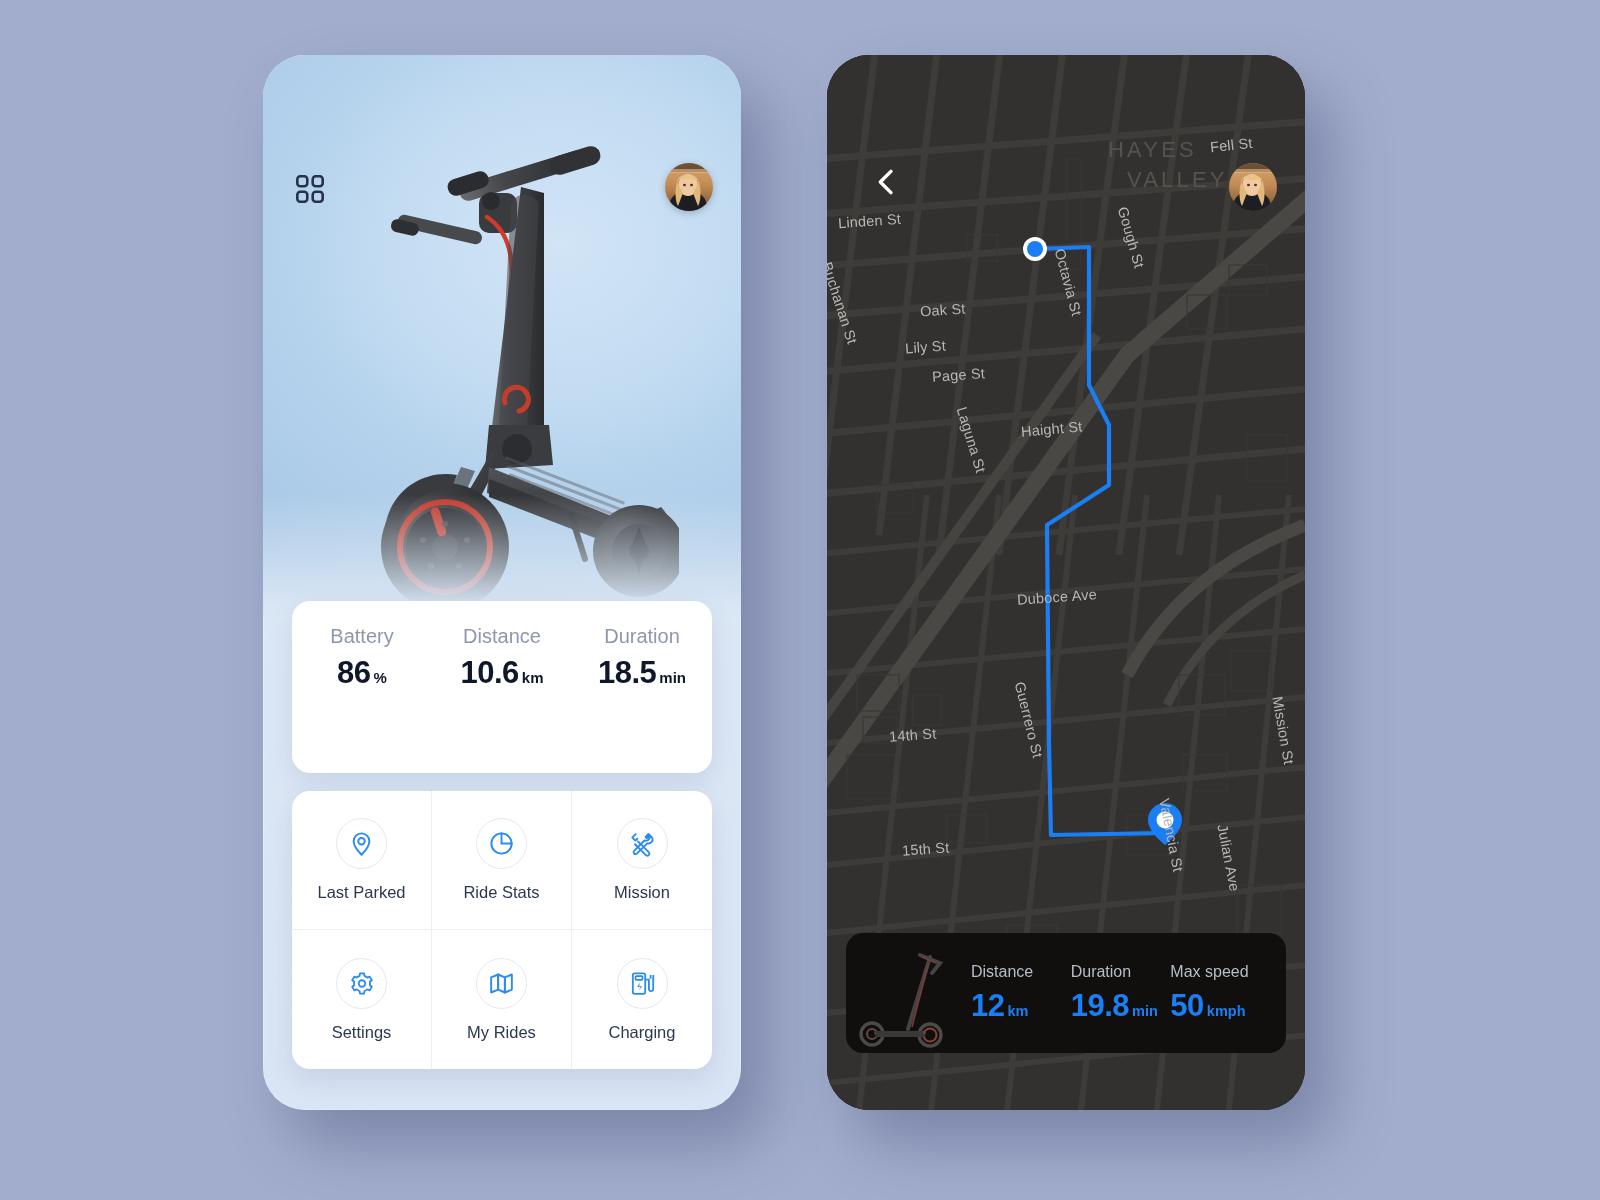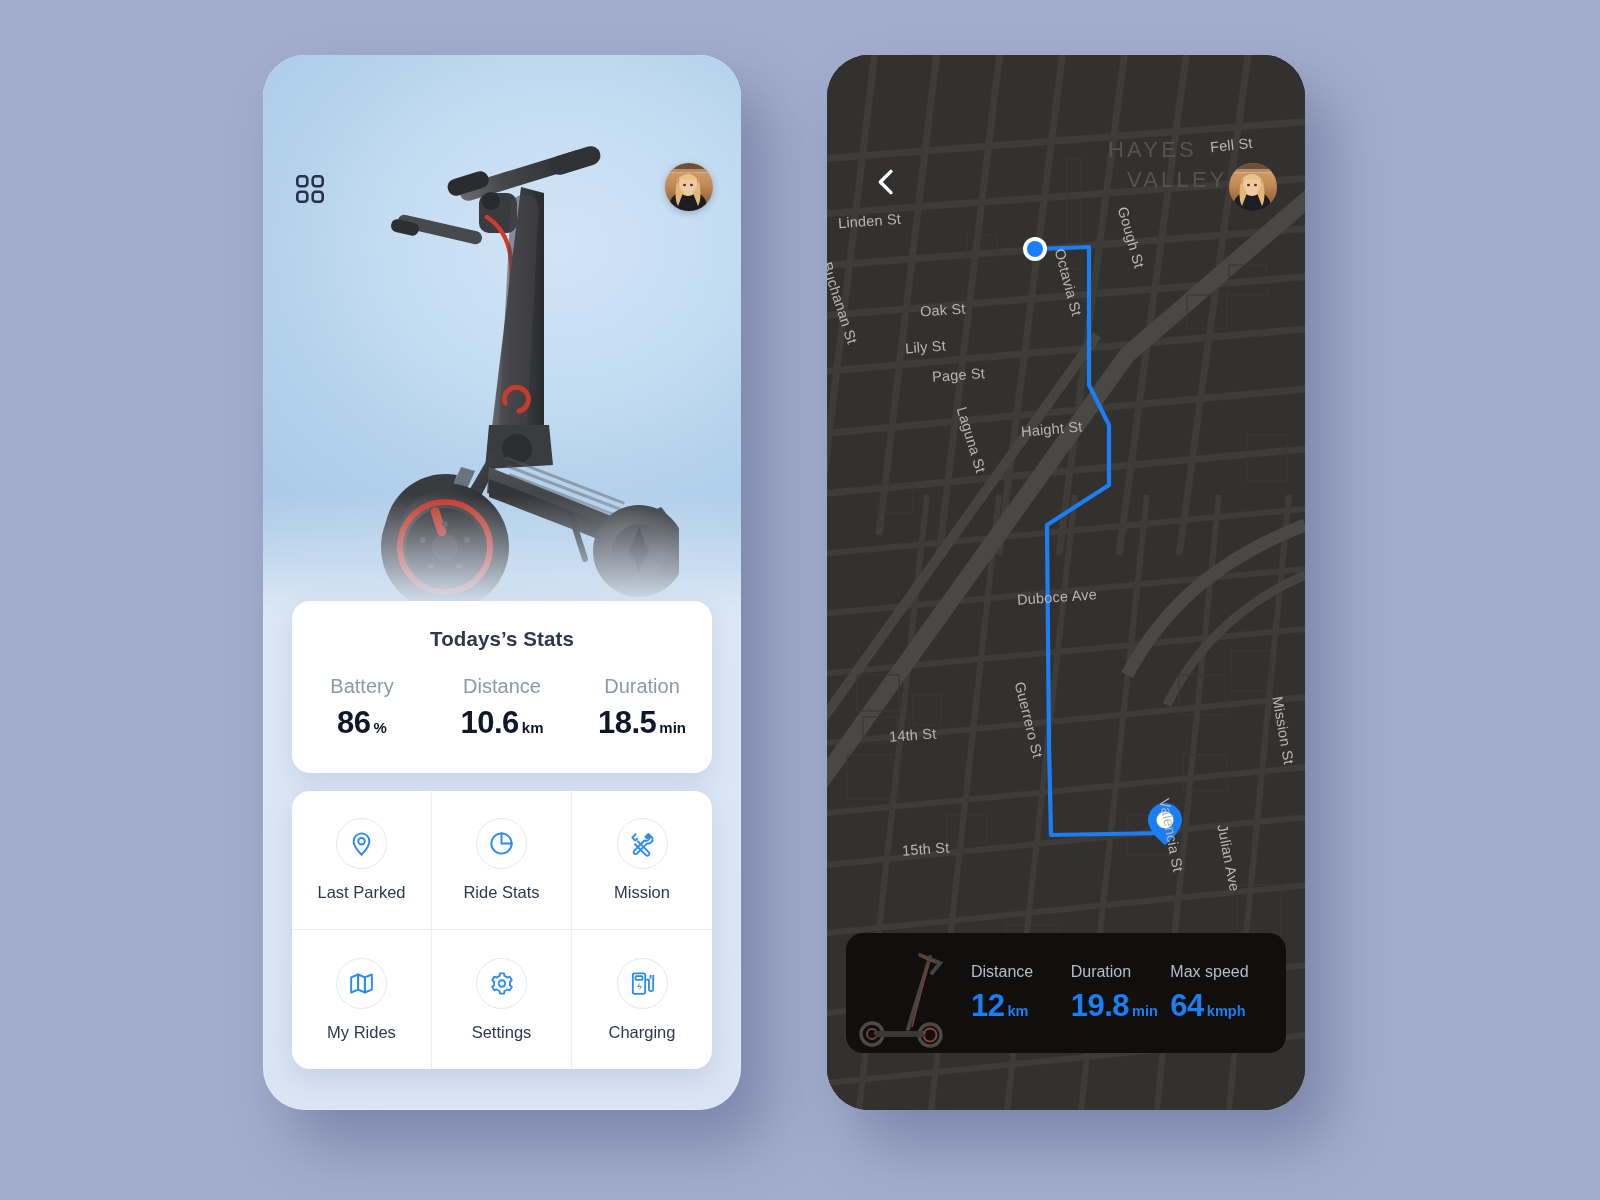--- a/index.html
+++ b/index.html
@@ -225,21 +225,20 @@
         <path d="M12 20 C12 9 34 9 34 21 C34 28 31 33 31 33 L33 17 L14 16 Z" fill="#e8c487"></path>
         <path d="M12 19 C9 30 11 40 13 43 L18 30 Z" fill="#e0b978"></path>
         <path d="M34 19 C37 30 35 40 33 43 L28 30 Z" fill="#e0b978"></path>
         <ellipse cx="19.5" cy="22" rx="1.5" ry="1.2" fill="#4a3524"></ellipse>
         <ellipse cx="26.5" cy="22" rx="1.5" ry="1.2" fill="#4a3524"></ellipse>
       </svg>
     </div>
   </div>
 
   <div id="stats-card">
-    <div id="stats-title">Todays’s Stats</div>
     <div id="stats-row">
       <div class="stat-col">
         <div class="stat-label">Battery</div>
         <div class="stat-value"><span>86</span><span class="stat-unit">%</span></div>
       </div>
       <div class="stat-col">
         <div class="stat-label">Distance</div>
         <div class="stat-value"><span>10.6</span><span class="stat-unit">km</span></div>
       </div>
       <div class="stat-col">
@@ -278,37 +277,37 @@
           <path d="M17.5 3.4 15 5.9l1.2 1.2 2.5-2.5a3.6 3.6 0 0 1-4.6 4.4L5.4 17.7a1.7 1.7 0 1 0 2.4 2.4l8.7-8.7a3.6 3.6 0 0 0 4.4-4.6z"></path>
           <path d="M6.6 3.6 3.7 6.5l2.6 2.6 1.6-1.6"></path>
           <path d="M8.5 9.7 18 19.2a1.8 1.8 0 0 1-2.5 2.5L6 12.2"></path>
         </svg>
       </span>
       <span class="menu-label">Mission</span>
     </div>
 
     <div class="menu-cell">
       <span class="menu-circle">
+        <svg width="27" height="27" viewBox="0 0 24 24" fill="none" stroke="#2b8cf0" stroke-width="1.6" stroke-linejoin="round">
+          <path d="M19.4 13.5a7.8 7.8 0 0 0 0-3l1.8-1.4-1.9-3.2-2.1.9a7.7 7.7 0 0 0-2.6-1.5L14.3 3h-3.7l-.3 2.3A7.7 7.7 0 0 0 7.7 6.8l-2.1-.9-1.9 3.2 1.8 1.4a7.8 7.8 0 0 0 0 3l-1.8 1.4 1.9 3.2 2.1-.9a7.7 7.7 0 0 0 2.6 1.5l.3 2.3h3.7l.3-2.3a7.7 7.7 0 0 0 2.6-1.5l2.1.9 1.9-3.2z"></path>
+          <circle cx="12.4" cy="12" r="2.9"></circle>
+        </svg>
+      </span>
+      <span class="menu-label">Settings</span>
+    </div>
+
+    <div class="menu-cell">
+      <span class="menu-circle">
         <svg width="27" height="27" viewBox="0 0 24 24" fill="none" stroke="#2b8cf0" stroke-width="1.7" stroke-linejoin="round">
           <path d="M2.8 6.6 9 4v13.4l-6.2 2.6z"></path>
             <path d="M9 4l6 2.6v13.4L9 17.4z"></path>
             <path d="M15 6.6 21.2 4v13.4L15 20z"></path>
         </svg>
       </span>
       <span class="menu-label">My Rides</span>
-    </div>
-
-    <div class="menu-cell">
-      <span class="menu-circle">
-        <svg width="27" height="27" viewBox="0 0 24 24" fill="none" stroke="#2b8cf0" stroke-width="1.6" stroke-linejoin="round">
-          <path d="M19.4 13.5a7.8 7.8 0 0 0 0-3l1.8-1.4-1.9-3.2-2.1.9a7.7 7.7 0 0 0-2.6-1.5L14.3 3h-3.7l-.3 2.3A7.7 7.7 0 0 0 7.7 6.8l-2.1-.9-1.9 3.2 1.8 1.4a7.8 7.8 0 0 0 0 3l-1.8 1.4 1.9 3.2 2.1-.9a7.7 7.7 0 0 0 2.6 1.5l.3 2.3h3.7l.3-2.3a7.7 7.7 0 0 0 2.6-1.5l2.1.9 1.9-3.2z"></path>
-          <circle cx="12.4" cy="12" r="2.9"></circle>
-        </svg>
-      </span>
-      <span class="menu-label">Settings</span>
     </div>
 
     <div class="menu-cell">
       <span class="menu-circle">
         <svg width="27" height="27" viewBox="0 0 24 24" fill="none" stroke="#2b8cf0" stroke-width="1.6" stroke-linejoin="round">
           <rect x="3.4" y="3" width="11" height="18.2" rx="1.6"></rect>
           <rect x="5.8" y="5.4" width="6.2" height="3.4" rx="0.7"></rect>
           <path d="M9.6 11.2 7.3 15h2.9l-1.6 3.4 3.1-4h-2.6z" fill="#2b8cf0" stroke="none"></path>
           <path d="M14.4 8.6h3.3v8.2a1.9 1.9 0 0 0 1.9 1.9 1.9 1.9 0 0 0 1.9-1.9V7.4"></path>
           <path d="M19.2 4.4v3.4M21.6 4.4v3.4"></path>
@@ -472,17 +471,17 @@
       <div class="trip-col">
         <div class="trip-label">Distance</div>
         <div class="trip-value"><span>12</span><span class="trip-unit">km</span></div>
       </div>
       <div class="trip-col">
         <div class="trip-label">Duration</div>
         <div class="trip-value"><span>19.8</span><span class="trip-unit">min</span></div>
       </div>
       <div class="trip-col">
         <div class="trip-label">Max speed</div>
-        <div class="trip-value"><span>64</span><span class="trip-unit">kmph</span></div>
+        <div class="trip-value"><span>50</span><span class="trip-unit">kmph</span></div>
       </div>
     </div>
   </div>
 </div>
 
 </body></html>

